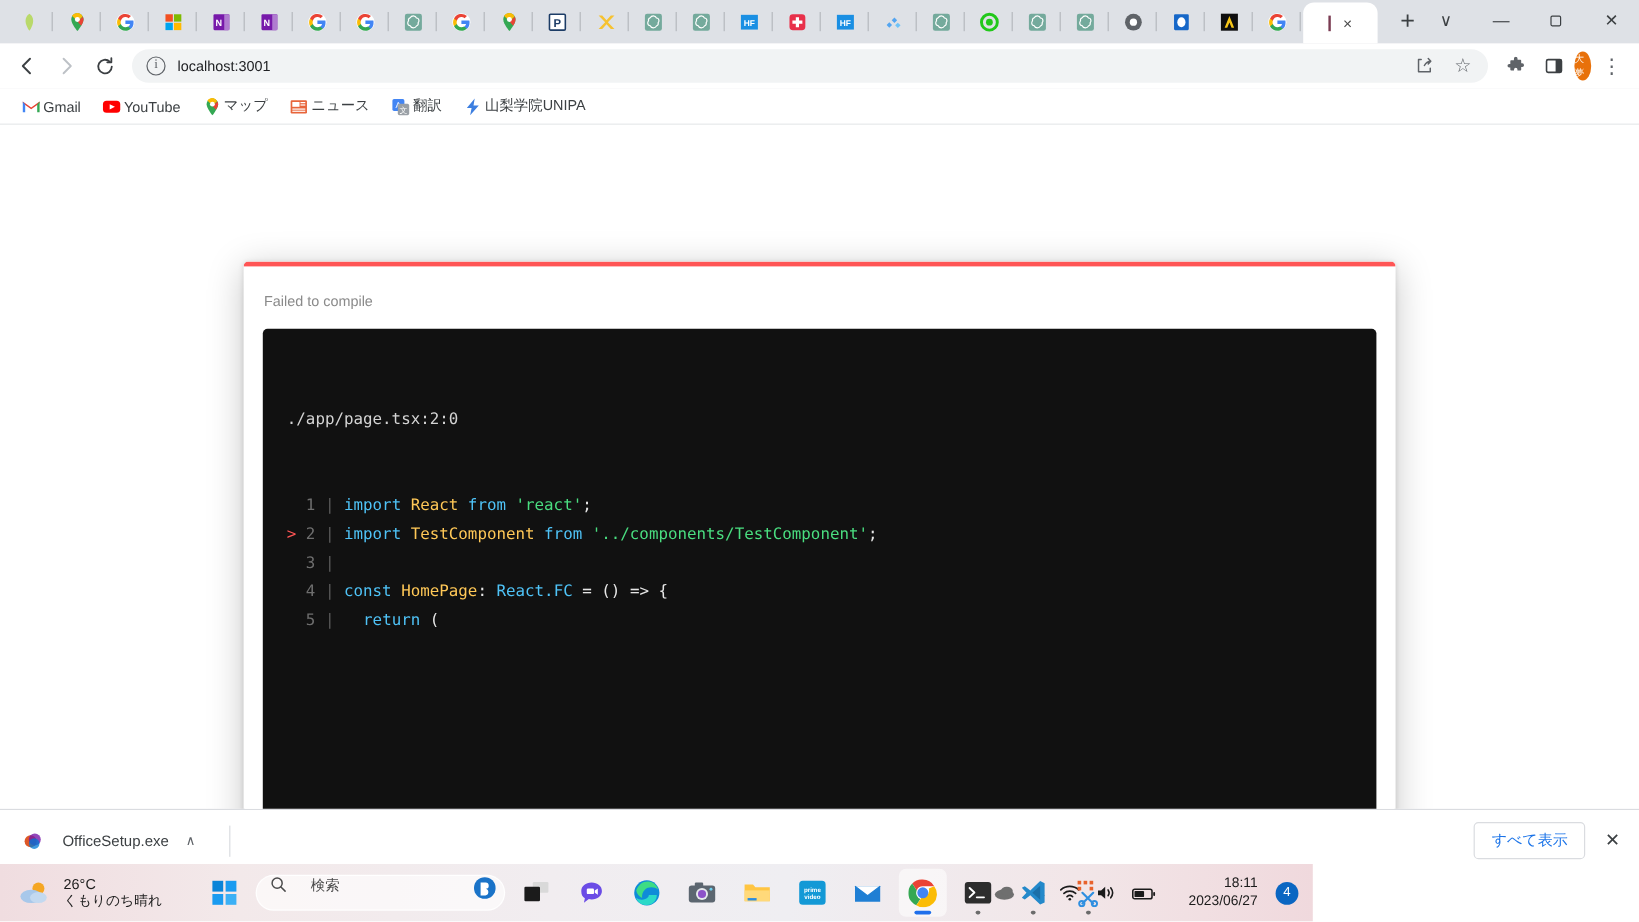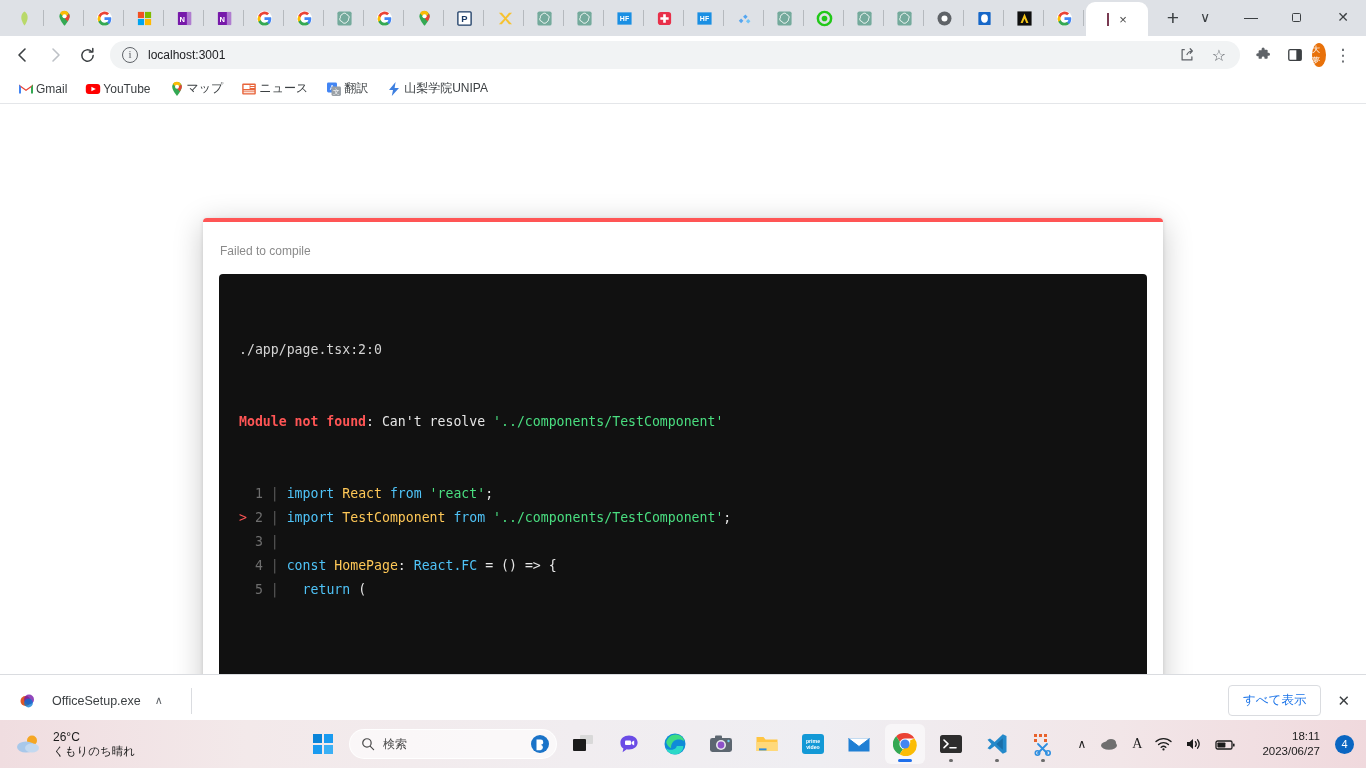--- a/index.html
+++ b/index.html
@@ -129,21 +129,21 @@
   .shelf-sep { width: 1px; height: 26px; background: #dadce0; margin-left: 22px; }
   .shelf-right { margin-left: auto; display: flex; align-items: center; gap: 16px; font-family: Liberation Serif, serif; }
   .show-all {
     border: 1px solid #dadce0; border-radius: 4px; padding: 6px 14px;
     font-size: 12.5px; color: #1a73e8; background: #fff;
   }
   .shelf-close { font-size: 15px; color: #3c4043; padding-right: 4px; }
 
   
   .taskbar {
-    height: 48px; width: 1366px;
+    height: 48px; width: 1094px;
     background: linear-gradient(90deg,#f0dde0 0%,#f3e9ea 18%,#f1edf0 42%,#efeef2 60%,#f2e6e8 82%,#f0d9dd 100%);
     display: flex; align-items: center; position: relative;
   }
   .weather { display: flex; align-items: center; gap: 9px; padding-left: 14px; }
   .wx-txt { line-height: 14px; }
   .wx-temp { font-size: 12px; color: #1b1b1b; }
   .wx-desc { font-size: 11.5px; color: #1b1b1b; }
 
   .tb-center {
     position: absolute; left: 0; right: 0; display: flex;
@@ -155,21 +155,21 @@
             justify-content: center; position: relative; }
   .tb-ico.active {
     background: rgba(255,255,255,.55); border-radius: 6px;
   }
   .tb-dot { position: absolute; bottom: 2px; left: 50%; transform: translateX(-50%);
             width: 4px; height: 3px; border-radius: 2px; background: #6b6b6b; }
   .tb-dot.wide { width: 14px; background: #1f6feb; }
   .searchbox {
     width: 208px; height: 30px; border-radius: 16px;
     background: rgba(255,255,255,.62); border: 1px solid rgba(255,255,255,.9);
-    display: flex; align-items: center; padding: 0 6px 0 11px; gap: 8px;
+    display: flex; padding: 0 6px 0 11px; gap: 20px;
   }
   .search-label { font-size: 12px; color: #4a4a4a; }
 
   .tray {
     margin-left: auto; display: flex; align-items: center;
     gap: 13px; padding-right: 12px; height: 48px;
   }
   .tray-ico { display: flex; align-items: center; justify-content: center; color: #1b1b1b; }
   .clock { text-align: right; line-height: 15px; margin-left: 14px; }
   .clock-t { font-size: 11.5px; color: #1b1b1b; }
@@ -495,21 +495,20 @@
 
   <div class="viewport">
 
     <div class="err-card">
       <div class="err-bar"></div>
       <div class="err-body">
         <div class="err-title">Failed to compile</div>
 
         <div class="code">
           <div class="ln"><span class="c-file">./app/page.tsx:2:0</span></div>
-          <div class="ln"><span class="c-err">Module not found</span><span class="c-plain">: Can't resolve </span><span class="c-str">'../components/TestComponent'</span></div>
           <div id="code-lines"><div class="ln"><span class="c-arrow">  </span><span class="c-num">1</span><span class="c-pipe"> | </span><span class="c-kw">import </span><span class="c-var">React </span><span class="c-kw">from </span><span class="c-str">'react'</span><span class="c-plain">;</span></div><div class="ln"><span class="c-arrow">&gt; </span><span class="c-num">2</span><span class="c-pipe"> | </span><span class="c-kw">import </span><span class="c-var">TestComponent </span><span class="c-kw">from </span><span class="c-str">'../components/TestComponent'</span><span class="c-plain">;</span></div><div class="ln"><span class="c-arrow">  </span><span class="c-num">3</span><span class="c-pipe"> | </span></div><div class="ln"><span class="c-arrow">  </span><span class="c-num">4</span><span class="c-pipe"> | </span><span class="c-kw">const </span><span class="c-var">HomePage</span><span class="c-plain">: </span><span class="c-kw">React.FC </span><span class="c-plain">= () =&gt; {</span></div><div class="ln"><span class="c-arrow">  </span><span class="c-num">5</span><span class="c-pipe"> | </span><span class="c-plain">  </span><span class="c-kw">return</span><span class="c-plain"> (</span></div></div>
           <div class="ln" style="height:24px;"></div>
           
         </div>
 
       </div>
     </div>
 
   </div>
 

